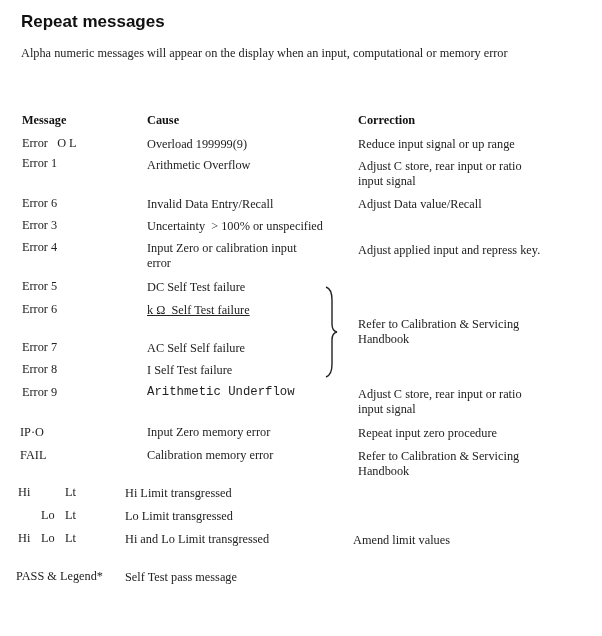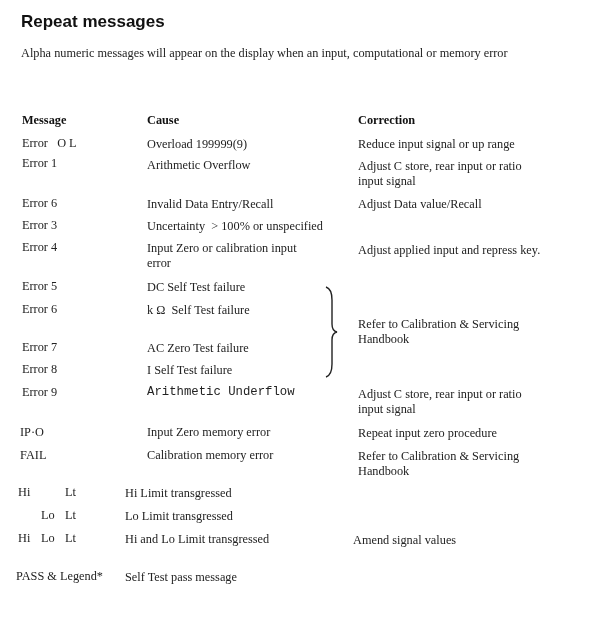--- a/index.html
+++ b/index.html
@@ -39,23 +39,23 @@
 <div class="cell" style="left: 147px; top: 219px; white-space: pre;">Uncertainty  &gt; 100% or unspecified</div>
 
 <div class="cell" style="left: 22px; top: 240px; white-space: pre;">Error 4</div>
 <div class="cell" style="left: 147px; top: 241px; white-space: pre;">Input Zero or calibration input</div>
 <div class="cell" style="left: 147px; top: 256px; white-space: pre;">error</div>
 <div class="cell" style="left: 358px; top: 243px; white-space: pre;">Adjust applied input and repress key.</div>
 
 <div class="cell" style="left: 22px; top: 279px; white-space: pre;">Error 5</div>
 <div class="cell" style="left: 147px; top: 280px; white-space: pre;">DC Self Test failure</div>
 <div class="cell" style="left: 22px; top: 302px; white-space: pre;">Error 6</div>
-<div class="cell" style="left: 147px; top: 303px; white-space: pre;">k Ω  Self Test failure</div>
+<div class="cell" style="left: 147px; top: 303px; white-space: pre; text-decoration: underline;">k Ω  Self Test failure</div>
 <div class="cell" style="left: 22px; top: 340px; white-space: pre;">Error 7</div>
-<div class="cell" style="left: 147px; top: 341px; white-space: pre;">AC Zero Test failure</div>
+<div class="cell" style="left: 147px; top: 341px; white-space: pre;">AC Self Self failure</div>
 <div class="cell" style="left: 22px; top: 362px; white-space: pre;">Error 8</div>
 <div class="cell" style="left: 147px; top: 363px; white-space: pre;">I Self Test failure</div>
 
 <svg class="brace" viewBox="0 0 18 92">
   <path d="M4 1 Q10 3 10 14 L10 38 Q10 45 15 46 Q10 47 10 54 L10 78 Q10 89 4 91" fill="none" stroke="#222" stroke-width="1.4"></path>
 </svg>
 <div class="cell" style="left: 358px; top: 317px; white-space: pre;">Refer to Calibration &amp; Servicing</div>
 <div class="cell" style="left: 358px; top: 332px; white-space: pre;">Handbook</div>
 
 <div class="cell" style="left: 22px; top: 385px; white-space: pre;">Error 9</div>
@@ -77,16 +77,16 @@
 <div class="cell" style="top: 486px; left: 125px; white-space: pre;">Hi Limit transgressed</div>
 
 <div class="cell" style="left: 41px; top: 508px; white-space: pre;">Lo</div>
 <div class="cell" style="left: 65px; top: 508px; white-space: pre;">Lt</div>
 <div class="cell" style="left: 125px; top: 509px; white-space: pre;">Lo Limit transgressed</div>
 
 <div class="cell" style="left: 18px; top: 531px; white-space: pre;">Hi</div>
 <div class="cell" style="left: 41px; top: 531px; white-space: pre;">Lo</div>
 <div class="cell" style="left: 65px; top: 531px; white-space: pre;">Lt</div>
 <div class="cell" style="left: 125px; top: 532px; white-space: pre;">Hi and Lo Limit transgressed</div>
-<div class="cell" style="left: 353px; top: 533px; white-space: pre;">Amend signal values</div>
+<div class="cell" style="left: 353px; top: 533px; white-space: pre;">Amend limit values</div>
 
 <div class="cell" style="left: 16px; top: 569px; white-space: pre;">PASS &amp; Legend*</div>
 <div class="cell" style="left: 125px; top: 570px; white-space: pre;">Self Test pass message</div>
 
 </body></html>

